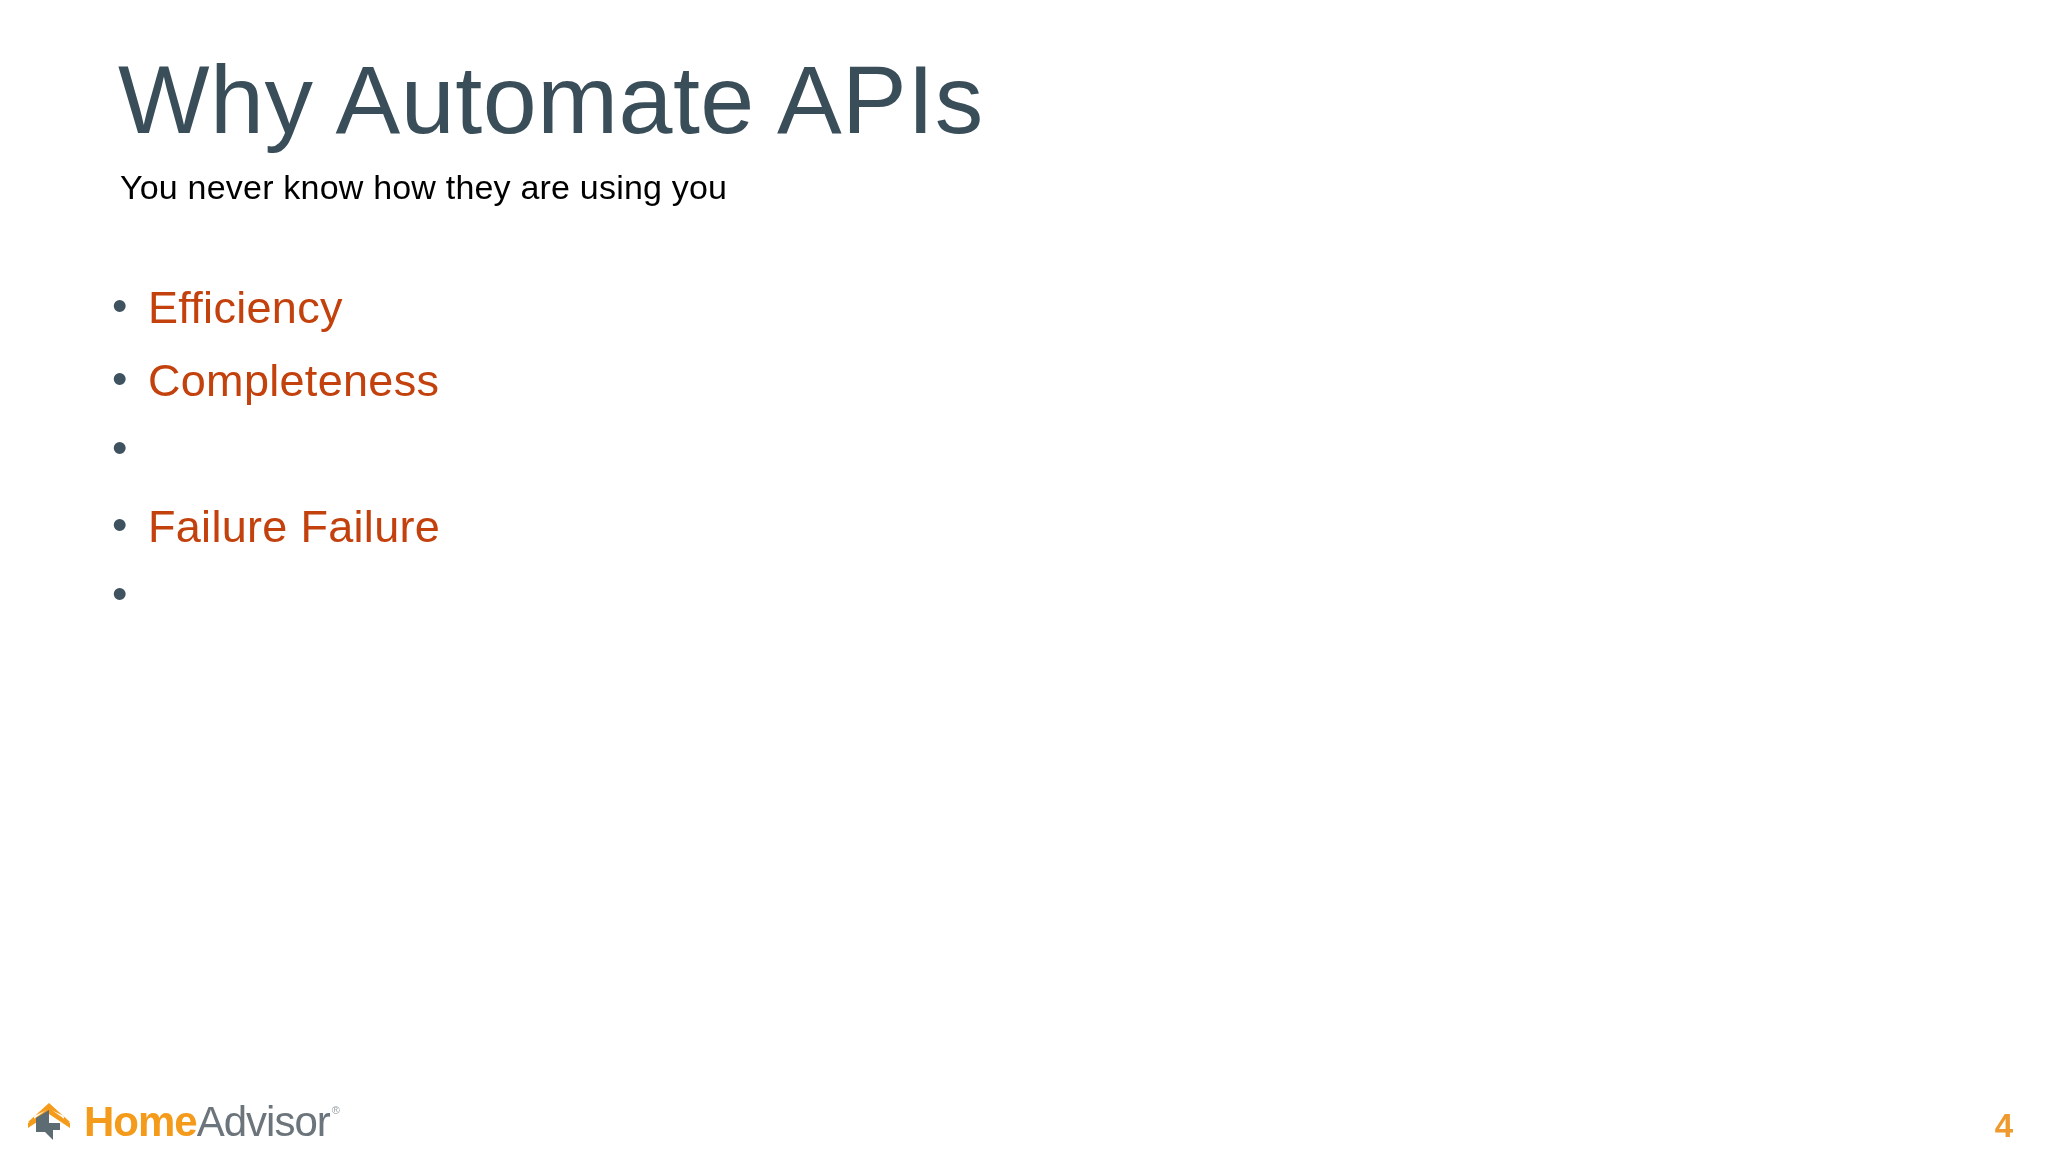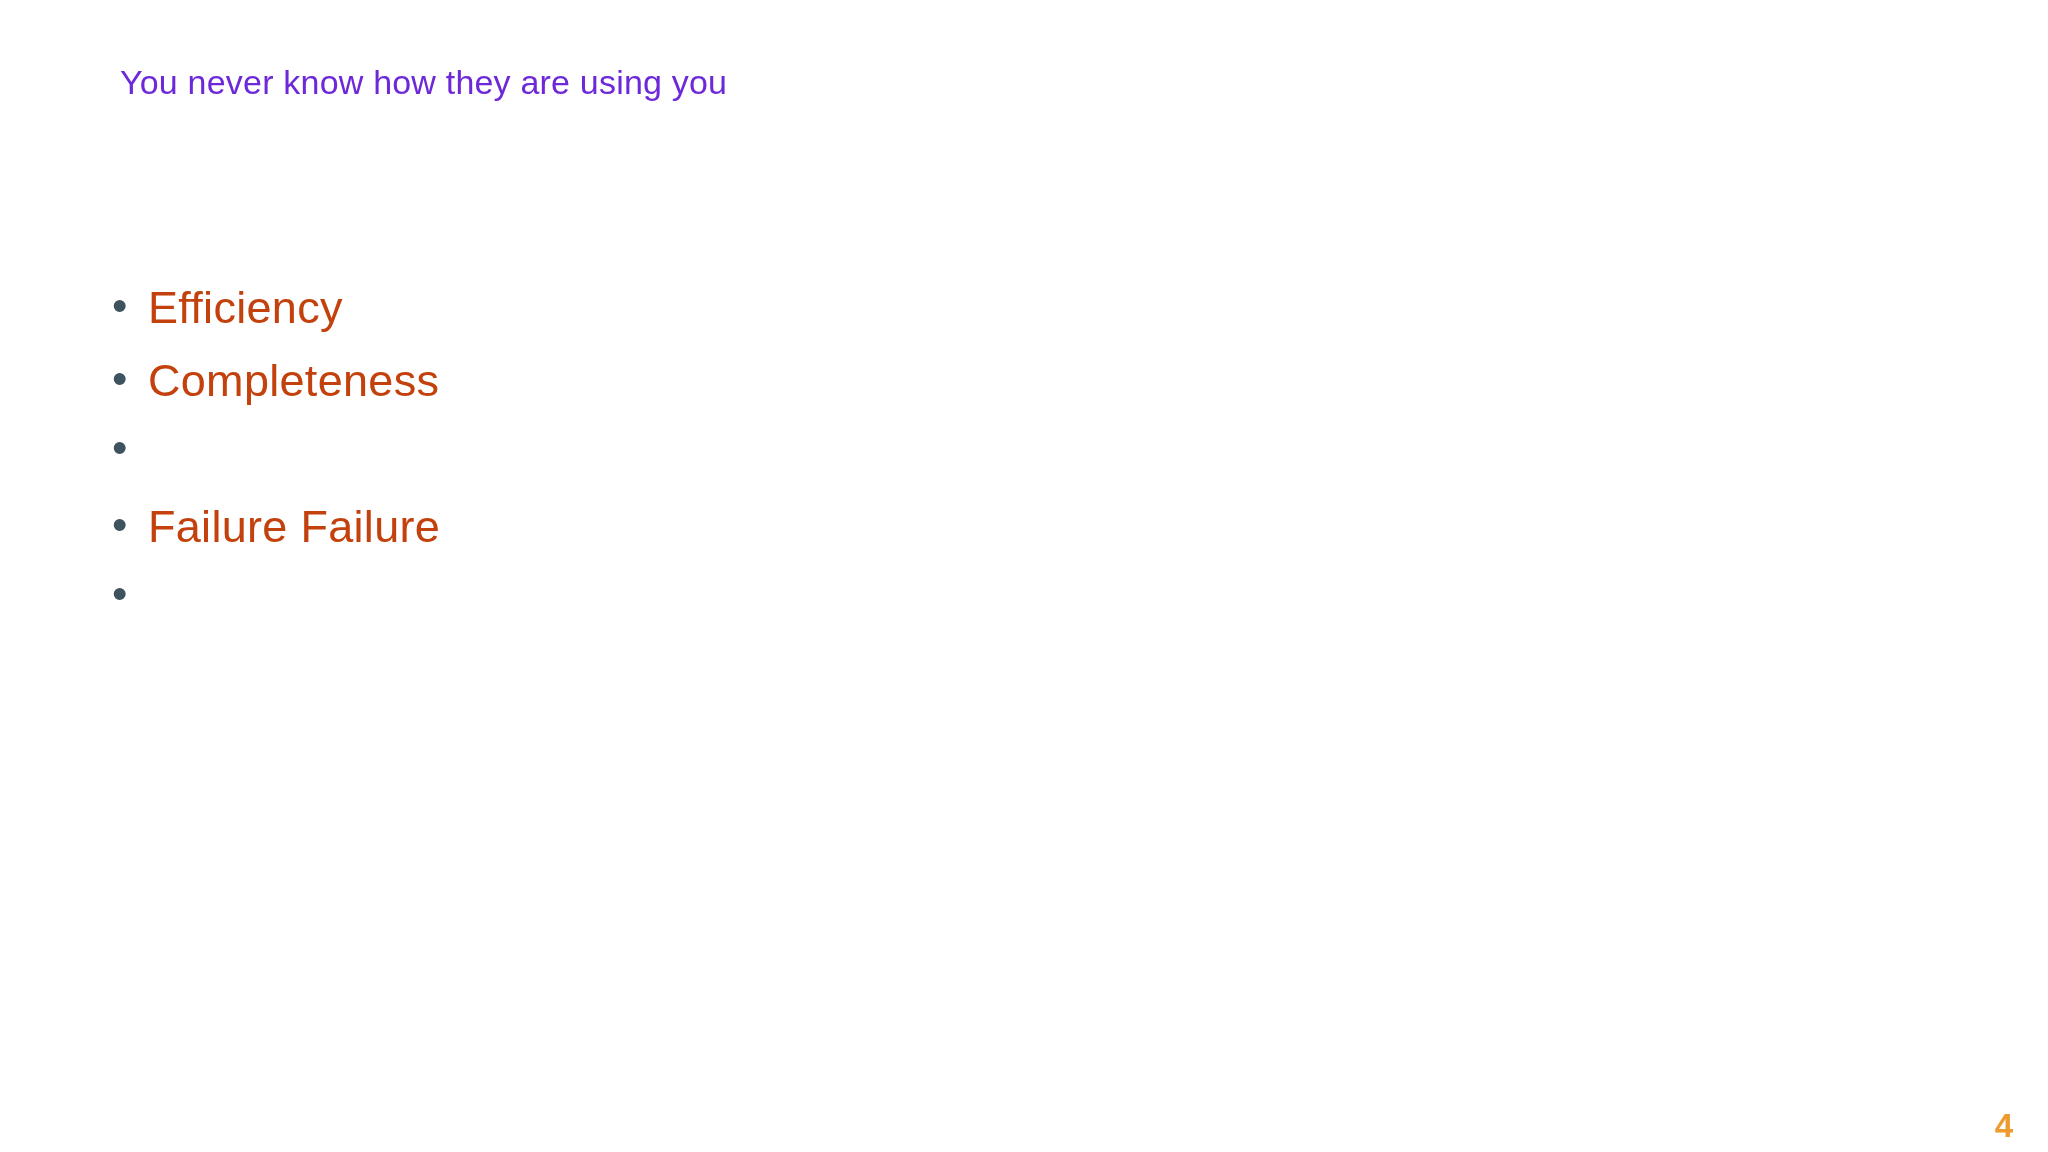--- a/index.html
+++ b/index.html
@@ -35,21 +35,21 @@
     color: #3a4e5a;
     margin: 0;
     white-space: nowrap;
   }
   .slide-subtitle {
     font-family: "Liberation Sans", sans-serif;
     font-size: 34px;
     font-weight: 400;
     letter-spacing: 0.2px;
     line-height: 1.2;
-    color: #6d28d9;
+    color: #000000;
     margin: 14px 0 0 2px;
     white-space: nowrap;
   }
 
   
   .bullet-list {
     position: absolute;
     left: 112px;
     top: 282px;
     list-style: none;
@@ -134,20 +134,21 @@
     color: #EE9A2E;
     line-height: 1;
   }
 </style>
 </head>
 <body>
 
 <div class="slide">
 
   <div class="title-block">
+    <h1 class="slide-title">Why Automate APIs</h1>
     <p class="slide-subtitle">You never know how they are using you</p>
   </div>
 
   <ul class="bullet-list">
     <li class="bullet-item">
       <span class="bullet-marker">•</span>
       <span class="bullet-text">Efficiency</span>
     </li>
     <li class="bullet-item">
       <span class="bullet-marker">•</span>
@@ -158,16 +159,28 @@
     </li>
     <li class="bullet-item">
       <span class="bullet-marker">•</span>
       <span class="bullet-text">Failure Failure</span>
     </li>
     <li class="bullet-item">
       <span class="bullet-marker">•</span>
     </li>
   </ul>
 
+  <div class="footer-logo">
+    <svg class="logo-mark" viewBox="0 0 58 48">
+      <path d="M8 26 L29 7 L50 26 L44 26 L44 20 L29 13 L14 20 L14 26 Z" fill="#F59B1C"></path>
+      <path d="M29 12 L50 27 L50 32 L29 18 L8 32 L8 27 Z" fill="#F59B1C"></path>
+      <path d="M16 22 L29 14 L29 27 L40 27 L40 34 L33 34 L33 44 L25 36 L16 36 Z" fill="#5d6b72"></path>
+    </svg>
+    <span class="logo-wordmark">
+      <span class="logo-home">Home</span>
+        <span class="logo-advisor">Advisor</span>
+        <span class="logo-reg">®</span>
+    </span>
+  </div>
 
   <div class="page-number">4</div>
 
 </div>
 
 </body></html>

